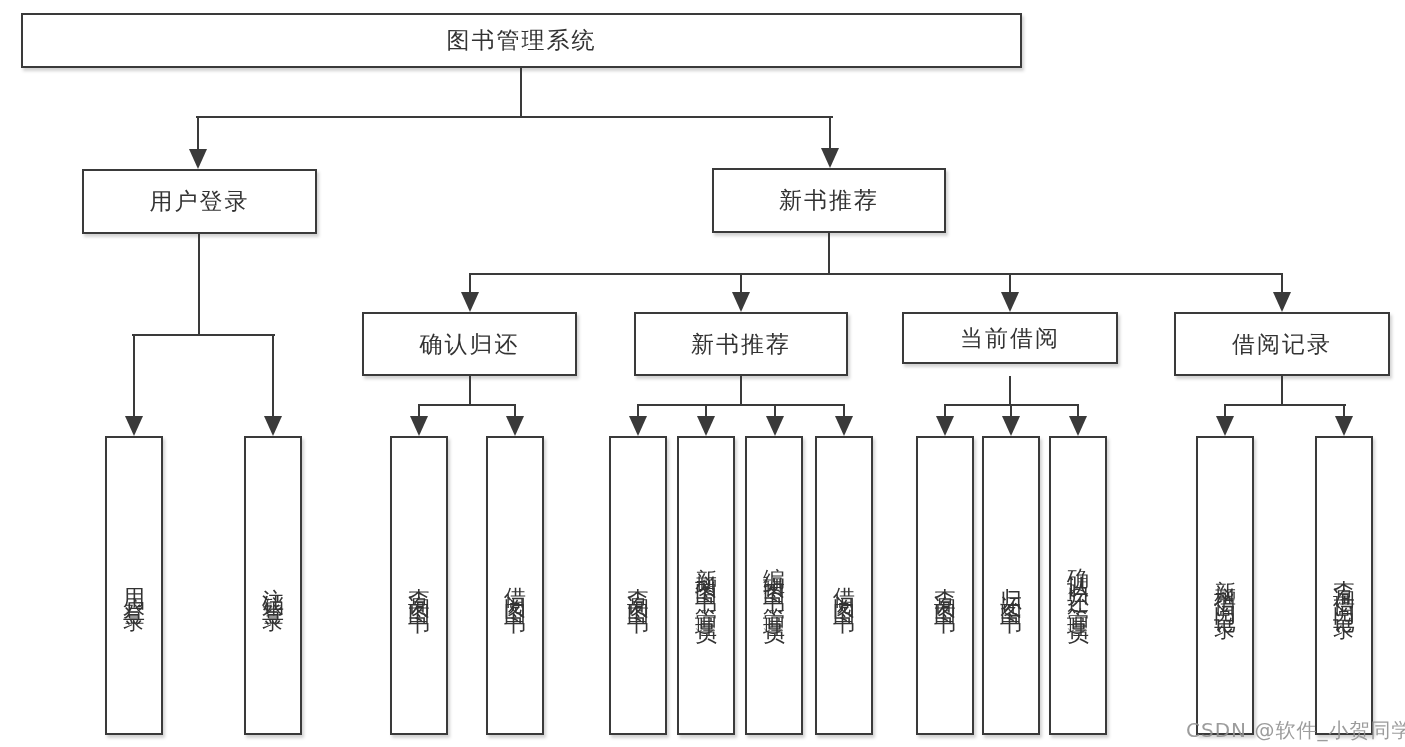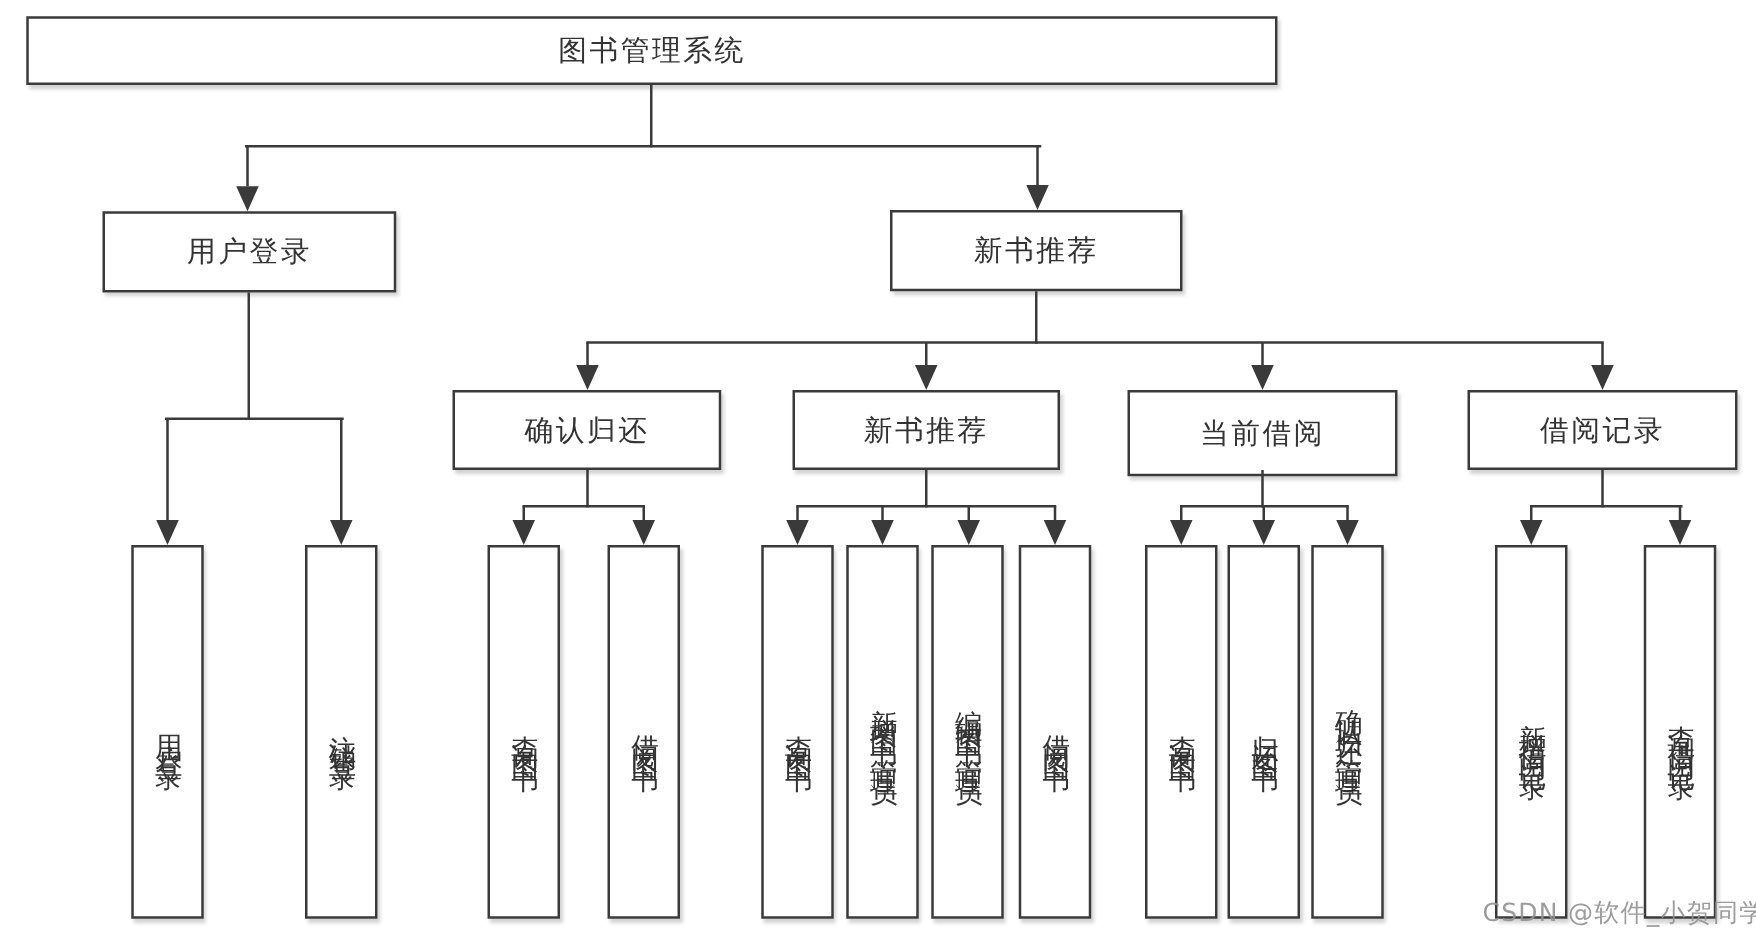--- a/index.html
+++ b/index.html
@@ -30,21 +30,21 @@
     letter-spacing:8px;
     line-height:53px;
     text-align:center;
   }
   
   .n-root{left:21px;top:13px;width:1001px;height:55px;}
   .n-l2a{left:82px;top:169px;width:235px;height:65px;}
   .n-l2b{left:712px;top:168px;width:234px;height:65px;}
   .n-l3a{left:362px;top:312px;width:215px;height:64px;}
   .n-l3b{left:634px;top:312px;width:214px;height:64px;}
-  .n-l3c{left:902px;top:312px;width:216px;height:69px;}
+  .n-l3c{left:902px;top:312px;width:216px;height:52px;}
   .n-l3d{left:1174px;top:312px;width:216px;height:64px;}
   .col{top:436px;width:58px;height:299px;}
   .c1{left:105px;} .c2{left:244px;} .c3{left:390px;} .c4{left:486px;}
   .c5{left:609px;} .c6{left:677px;} .c7{left:745px;} .c8{left:815px;}
   .c9{left:916px;} .c10{left:982px;} .c11{left:1049px;}
   .c12{left:1196px;} .c13{left:1315px;}
   .line{position:absolute;background:#3a3a3a;}
   .tri{
     position:absolute;width:0;height:0;
     border-left:9px solid transparent;

